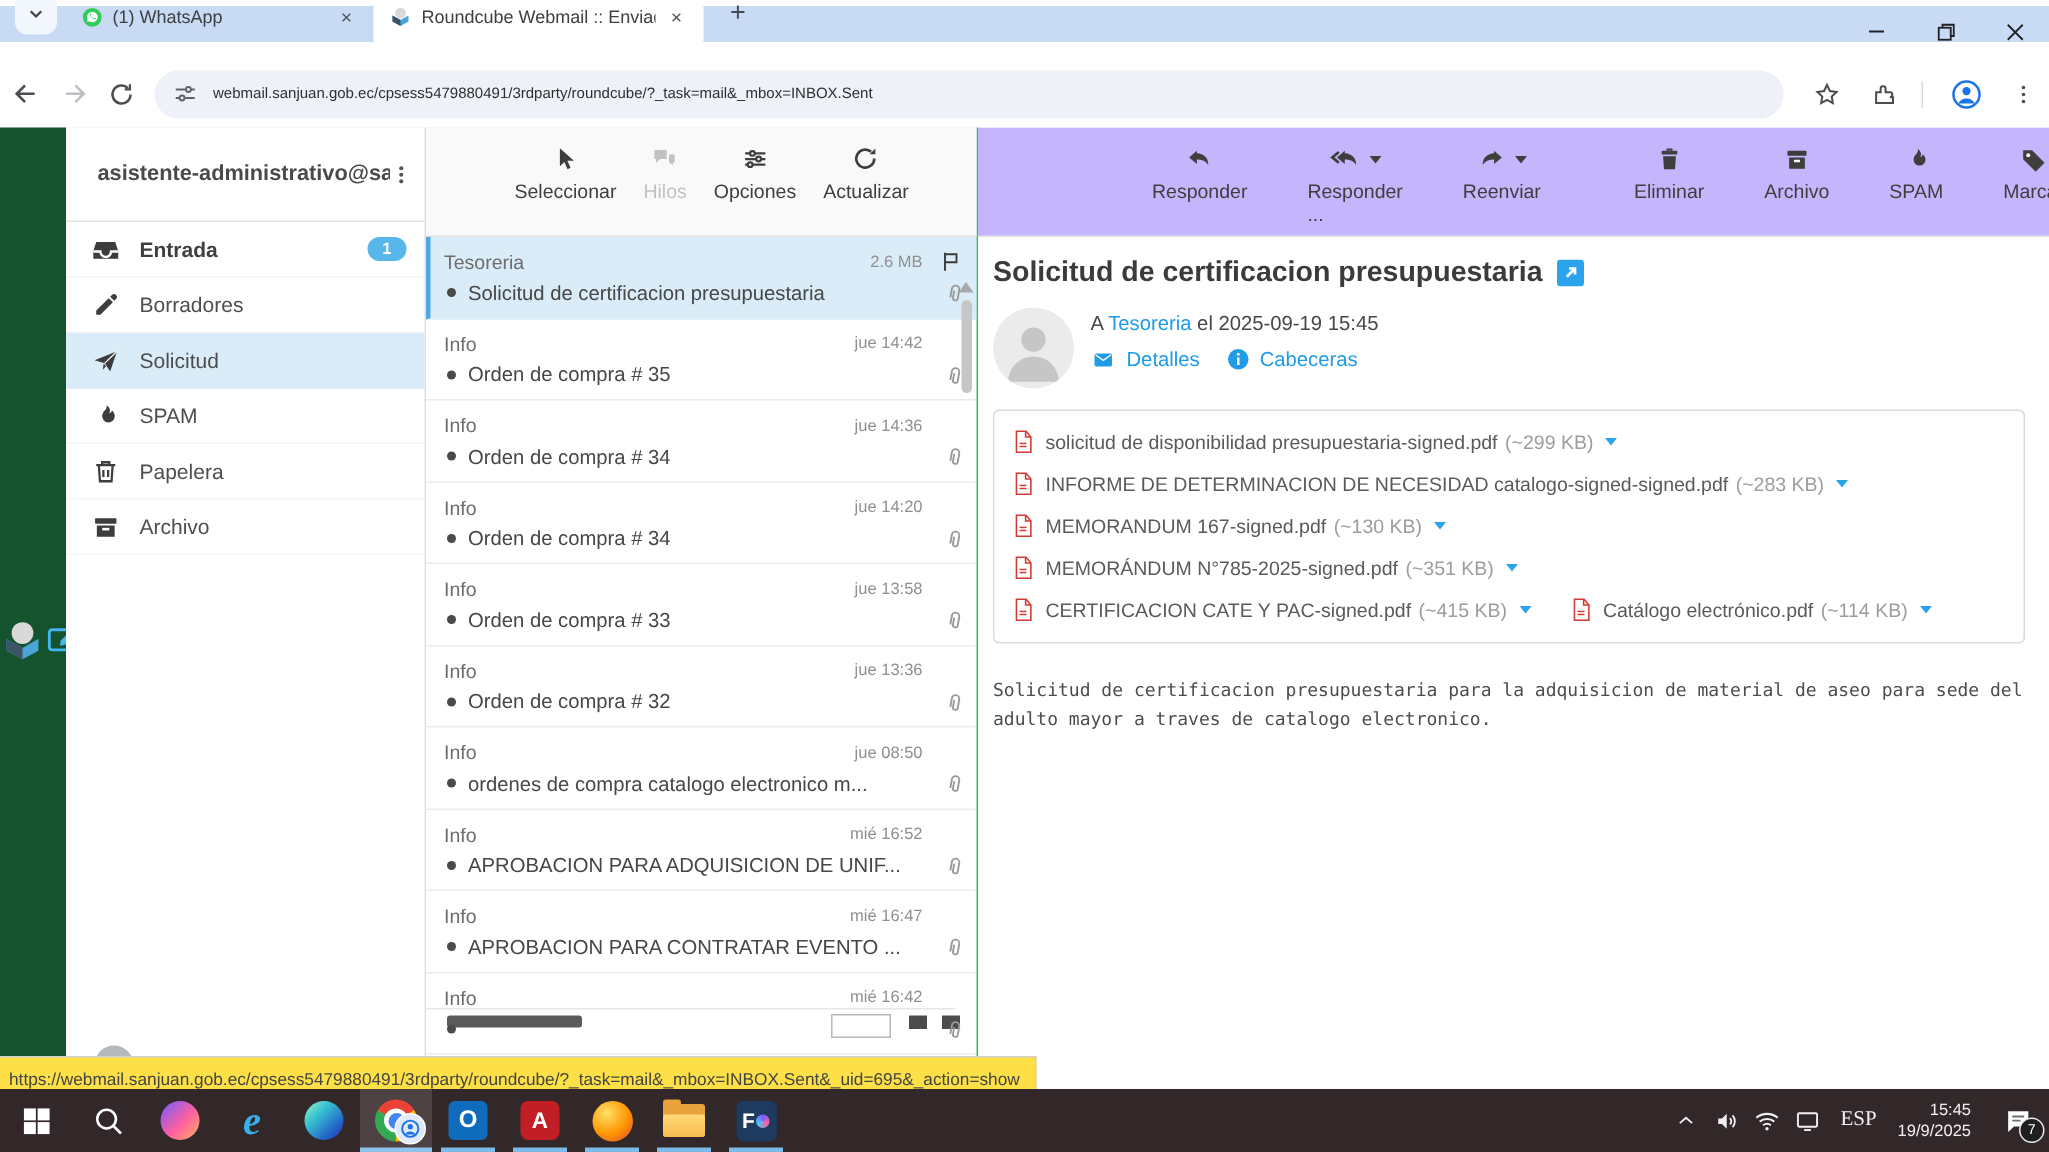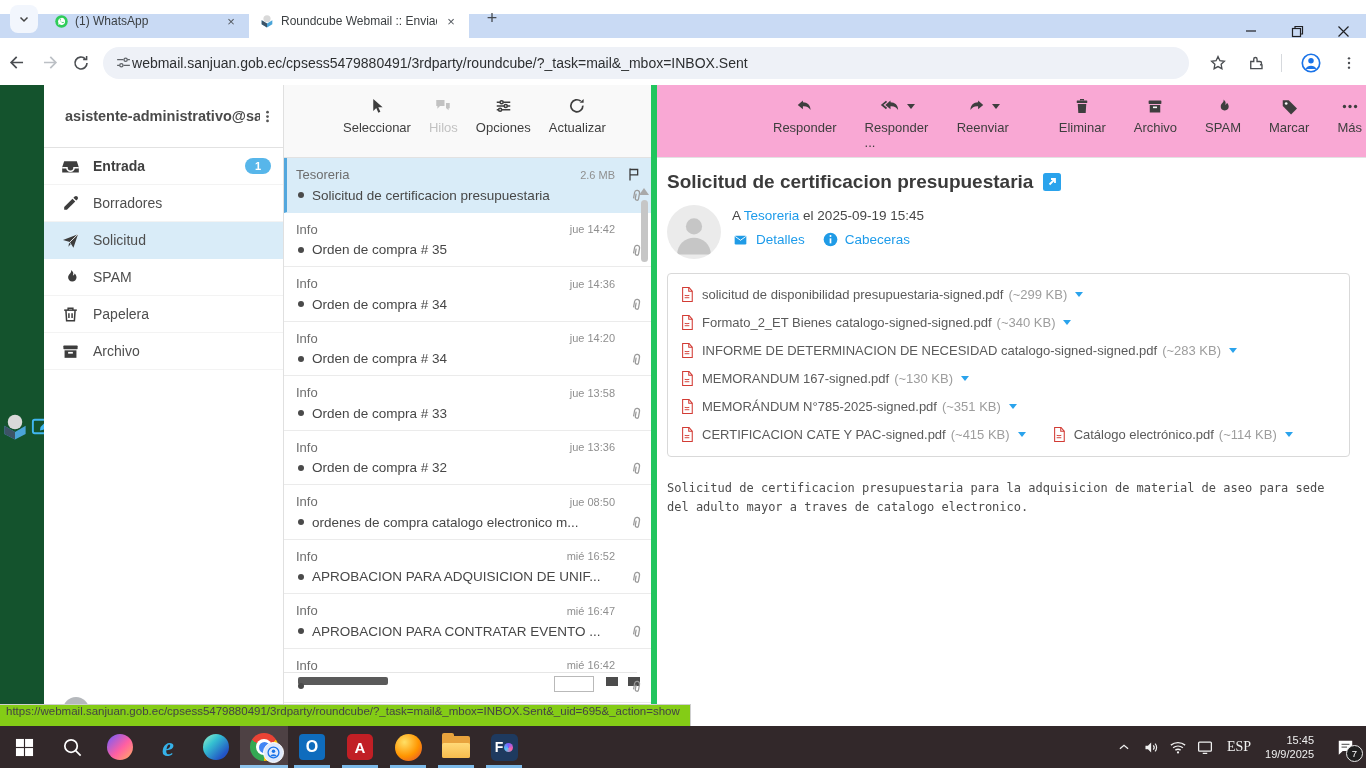--- a/index.html
+++ b/index.html
@@ -1,36 +1,36 @@
 <!DOCTYPE html>
 <html><head>
 <meta charset="utf-8">
 <style>
   html,body{margin:0;padding:0;}
   .screen{position:relative;width:1366px;height:768px;overflow:hidden;background:#fff;
           font-family:"Liberation Sans",sans-serif;-webkit-font-smoothing:antialiased;}
   svg{display:block;}
 
   
-  .tabstrip{position:absolute;top:14px;left:0;right:0;height:24px;background:#c9daf4;display:flex;align-items:flex-end;}
+  .tabstrip{position:absolute;top:4px;left:0;right:0;height:24px;background:#c9daf4;display:flex;align-items:flex-end;}
   .tabsearch{width:28px;height:28px;margin:0 6px 5px 10px;border-radius:8px;background:#f2f6fd;display:flex;align-items:center;justify-content:center;color:#444;}
   .tab{height:34px;display:flex;align-items:center;padding:0 10px;font-size:12px;color:#3c4043;position:relative;}
   .tab.inactive{width:185px;}
   .tab.active{width:200px;background:#fff;border-radius:10px 10px 0 0;}
   .tab .title{flex:1;white-space:nowrap;overflow:hidden;margin:0 6px;}
   .tab .close{width:16px;height:16px;border-radius:50%;display:flex;align-items:center;justify-content:center;font-size:13px;color:#51565c;}
   .newtab{width:26px;height:26px;margin:0 0 7px 10px;display:flex;align-items:center;justify-content:center;font-size:18px;color:#454a50;}
   .wincontrols{position:absolute;right:0;top:0;height:34px;display:flex;align-items:center;color:#202124;}
   .winbtn{width:46px;height:34px;display:flex;align-items:center;justify-content:center;}
 
   .navbar{position:absolute;top:40px;left:0;right:0;height:45px;background:#fff;display:flex;align-items:center;border-bottom:1px solid #e8e8e8;}
   .navbtn{width:34px;height:34px;display:flex;align-items:center;justify-content:center;margin-left:4px;color:#4a4d51;}
   .navbtn.disabled{color:#bcc0c5;}
   .urlpill{flex:0 0 auto;width:1062px;height:32px;margin-left:8px;background:#eef1f7;border-radius:16px;display:flex;align-items:center;padding:0 12px;}
-  .urltext{font-size:14px;color:#2d2f31;white-space:nowrap;overflow:hidden;}
+  .urltext{font-size:10px;color:#2d2f31;white-space:nowrap;overflow:hidden;margin-left:10px;}
   .nav-right{display:flex;align-items:center;margin-left:8px;color:#5f6368;}
   .nav-sep{width:1px;height:18px;background:#d6d9dd;margin:0 8px;}
 
   
   .app{position:absolute;top:85px;left:0;right:0;height:683px;display:flex;}
   
   .rail{width:44px;background:#14532d;display:flex;flex-direction:row;align-items:center;flex-shrink:0;position:relative;}
   .rail-item{width:44px;height:42px;display:flex;align-items:center;justify-content:center;}
   .rail-item.logo{height:56px;}
   .rail-item.active{background:#2a3c66;}
@@ -43,21 +43,21 @@
   .folders{width:239px;background:#fff;border-right:1px solid #e0e0e0;flex-shrink:0;position:relative;}
   .acct{height:62px;display:flex;align-items:center;border-bottom:1px solid #e2e2e2;padding:0 8px 0 21px;}
   .acct-mail{font-size:14.5px;font-weight:700;color:#4a4a4a;flex:1;white-space:nowrap;overflow:hidden;}
   .folder{height:36px;display:flex;align-items:center;padding:0 12px 0 17px;border-bottom:1px solid #f3f3f3;font-size:14px;color:#4e4e4e;}
   .folder .fico{width:19px;height:19px;margin-right:13px;flex-shrink:0;}
   .folder.bold{font-weight:700;color:#3f3f3f;}
   .folder.sel{background:#d9ecf8;border-bottom-color:#d9ecf8;}
   .fbadge{margin-left:auto;background:#57b6ea;color:#fff;font-size:11px;font-weight:700;border-radius:9px;padding:2px 10px;}
 
   
-  .listcol{width:367px;background:#fff;border-right:6px solid #22c55e;flex-shrink:0;position:relative;display:flex;flex-direction:column;}
+  .listcol{width:367px;background:#fff;border-right:1px solid #22c55e;flex-shrink:0;position:relative;display:flex;flex-direction:column;}
   .ltoolbar{height:62px;background:#f9f9f9;border-bottom:1px solid #e2e2e2;display:flex;align-items:flex-start;padding:10px 0 0 55px;gap:10px;flex-shrink:0;}
   .tbtn{display:flex;flex-direction:column;align-items:center;color:#3e3e3e;font-size:13px;gap:3px;padding:0 4px;}
   .tbtn .irow{display:flex;align-items:center;height:22px;gap:5px;}
   .tbtn.disabled{color:#c2c2c2;}
   .caret{width:0;height:0;border-left:4.5px solid transparent;border-right:4.5px solid transparent;border-top:5px solid #3e3e3e;}
   .searchrow{height:35px;display:flex;align-items:center;border-bottom:1px solid #e4e4e4;padding:0 10px 0 14px;flex-shrink:0;}
   .searchrow input{border:none;outline:none;background:transparent;font-size:13.5px;color:#444;flex:1;margin-left:10px;font-family:"Liberation Sans",sans-serif;}
   .searchrow input::placeholder{color:#8e8e8e;}
   .srch-chev{width:0;height:0;border-left:4.5px solid transparent;border-right:4.5px solid transparent;border-top:5px solid #3a3a3a;margin-left:12px;}
   .msglist{position:relative;flex:1;overflow:hidden;}
@@ -75,41 +75,41 @@
   .lsc-dn{position:absolute;bottom:26px;left:2px;width:0;height:0;border-left:5px solid transparent;border-right:5px solid transparent;border-top:7px solid #a9a9a9;}
   .lsc-thumb{position:absolute;top:18px;left:4px;width:7px;height:62px;border-radius:4px;background:#c6c6c6;}
   .list-footer-sliver{position:absolute;left:0;right:14px;top:514px;height:18px;background:#fff;border-top:1px solid #e6e6e6;}
   .lfs-box{position:absolute;left:270px;top:3px;width:38px;height:14px;border:1px solid #b9b9b9;background:#fff;}
   .lfs-m1{position:absolute;left:14px;top:4px;width:90px;height:8px;background:#5a5a5a;border-radius:2px;}
   .lfs-m2{position:absolute;left:322px;top:4px;width:12px;height:9px;background:#4c4c4c;}
   .lfs-m3{position:absolute;left:344px;top:4px;width:12px;height:9px;background:#4c4c4c;}
 
   
   .viewcol{flex:1;background:#fff;display:flex;flex-direction:column;overflow:hidden;}
-  .vtoolbar{height:62px;background:#f9a8d4;border-bottom:1px solid #e2e2e2;display:flex;align-items:flex-start;padding:10px 0 0 112px;gap:20px;flex-shrink:0;}
+  .vtoolbar{height:62px;background:#c4b5fd;border-bottom:1px solid #e2e2e2;display:flex;align-items:flex-start;padding:10px 0 0 112px;gap:32px;flex-shrink:0;}
   .vtoolbar .tbtn.gap{margin-left:22px;justify-content:space-between;}
   .vcontent{flex:1;padding:13px 16px 0 10px;}
   .subjrow{display:flex;align-items:center;gap:10px;}
   .subject{font-size:19px;font-weight:700;color:#3b3b3b;}
   .hdrblock{display:flex;margin-top:12px;}
   .avatar{width:54px;height:54px;border-radius:50%;background:#ebebeb;overflow:hidden;flex-shrink:0;}
   .hdrtext{margin-left:11px;padding-top:3px;}
   .hline1{font-size:13.5px;color:#474747;}
   .hline1 .lnk{color:#1d9bea;}
   .hline2{display:flex;align-items:center;gap:18px;margin-top:9px;font-size:13.5px;}
   .hlink{display:flex;align-items:center;gap:7px;color:#1d9bea;}
   .attachbox{margin:14px 0 0 0;border:1px solid #d9d9d9;border-radius:4px;padding:6px 12px 8px 12px;display:flex;flex-wrap:wrap;}
   .attach-item{display:flex;align-items:center;margin-right:26px;height:28px;white-space:nowrap;}
   .attach-item .aname{font-size:13px;color:#5a5a5a;margin-left:8px;}
   .attach-item .asize{font-size:13px;color:#9d9d9d;margin-left:5px;}
   .acaret{width:0;height:0;border-left:4.5px solid transparent;border-right:4.5px solid transparent;border-top:5.5px solid #2aa3ec;margin-left:8px;}
   .mailbody{margin-top:22px;font-family:"DejaVu Sans Mono",monospace;font-size:12px;line-height:19px;color:#4c4c4c;max-width:692px;}
 
   
-  .statusbar{position:absolute;left:0;bottom:42px;height:21px;background:#84cc16;border:1px solid #cfcfcf;border-left:none;border-bottom:none;display:flex;align-items:flex-start;padding:0 10px 0 6px;z-index:40;}
+  .statusbar{position:absolute;left:0;bottom:42px;height:21px;background:#fde047;border:1px solid #cfcfcf;border-left:none;border-bottom:none;display:flex;align-items:flex-end;padding:0 10px 0 6px;z-index:40;}
   .statusbar span{font-size:11.5px;color:#444;white-space:nowrap;}
 
   
   .taskbar{position:absolute;left:0;right:0;bottom:0;height:42px;background:#32282a;display:flex;align-items:center;z-index:50;}
   .tb-cell{width:48px;height:42px;display:flex;align-items:center;justify-content:center;position:relative;flex-shrink:0;}
   .tb-cell.active{background:#4e4144;}
   .runbar{position:absolute;bottom:0;left:6px;right:6px;height:3px;background:#7cb9e8;}
   .runbar.full{left:0;right:0;background:#8ec3ec;}
   .copilot{width:26px;height:26px;border-radius:50%;background:linear-gradient(135deg,#6a5cff,#ff5fa2 55%,#ffb05f);}
   .ie-e{font-size:27px;font-style:italic;font-weight:700;color:#35b1e8;font-family:"Liberation Serif",serif;}
@@ -761,32 +761,20 @@
                   <path d="M4.5 2h11L21 8.5V26H4.5z" fill="#fff" stroke="#d23b34" stroke-width="1.8"></path>
                   <path d="M15 2v6.5H21" fill="none" stroke="#d23b34" stroke-width="1.8"></path>
                   <path d="M8 15.5c2.5.7 5.5.7 8 0M8 19.5h8" stroke="#d23b34" stroke-width="1.6" fill="none"></path>
                 </svg>
               </span>
               <span class="aname">solicitud de disponibilidad presupuestaria-signed.pdf</span>
               <span class="asize">(~299 KB)</span>
               <span class="acaret"></span>
             </span>
 
-            <span class="attach-item">
-              <span>
-                <svg width="14" height="17" viewBox="0 0 24 28">
-                  <path d="M4.5 2h11L21 8.5V26H4.5z" fill="#fff" stroke="#d23b34" stroke-width="1.8"></path>
-                  <path d="M15 2v6.5H21" fill="none" stroke="#d23b34" stroke-width="1.8"></path>
-                  <path d="M8 15.5c2.5.7 5.5.7 8 0M8 19.5h8" stroke="#d23b34" stroke-width="1.6" fill="none"></path>
-                </svg>
-              </span>
-              <span class="aname">Formato_2_ET Bienes catalogo-signed-signed.pdf</span>
-              <span class="asize">(~340 KB)</span>
-              <span class="acaret"></span>
-            </span>
 
             <span class="attach-item">
               <span>
                 <svg width="14" height="17" viewBox="0 0 24 28">
                   <path d="M4.5 2h11L21 8.5V26H4.5z" fill="#fff" stroke="#d23b34" stroke-width="1.8"></path>
                   <path d="M15 2v6.5H21" fill="none" stroke="#d23b34" stroke-width="1.8"></path>
                   <path d="M8 15.5c2.5.7 5.5.7 8 0M8 19.5h8" stroke="#d23b34" stroke-width="1.6" fill="none"></path>
                 </svg>
               </span>
               <span class="aname">INFORME DE DETERMINACION DE NECESIDAD catalogo-signed-signed.pdf</span>

